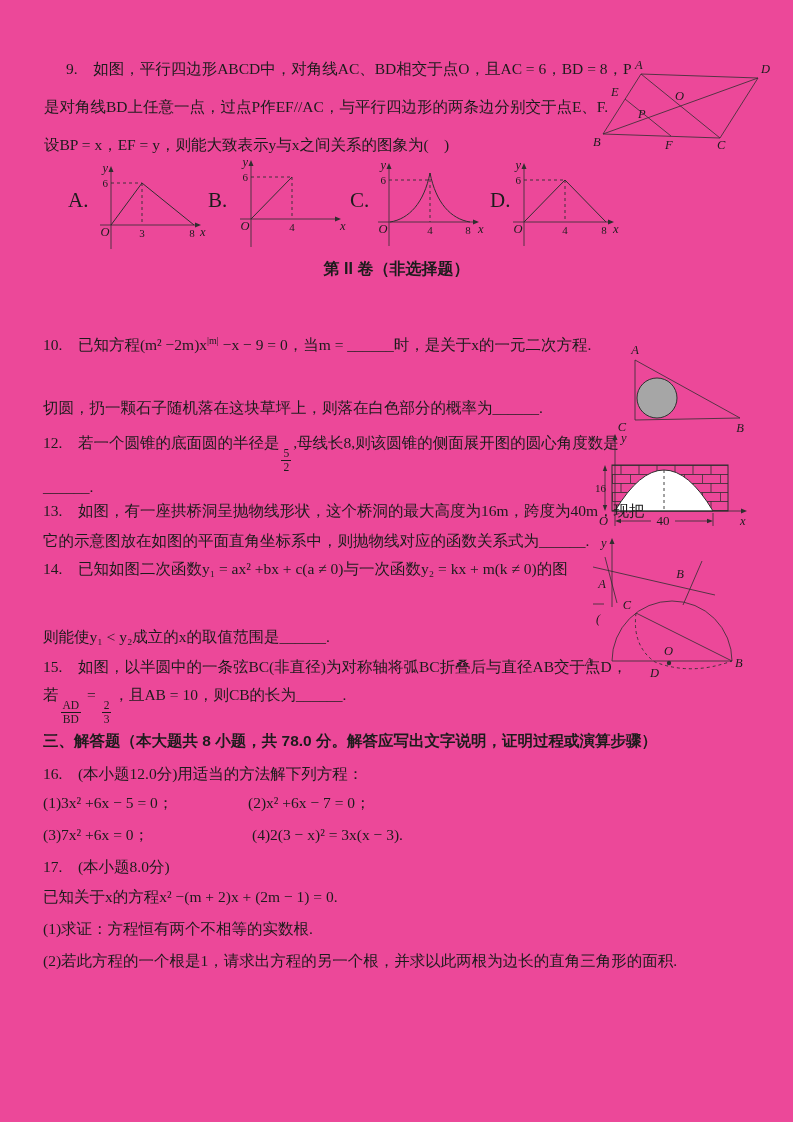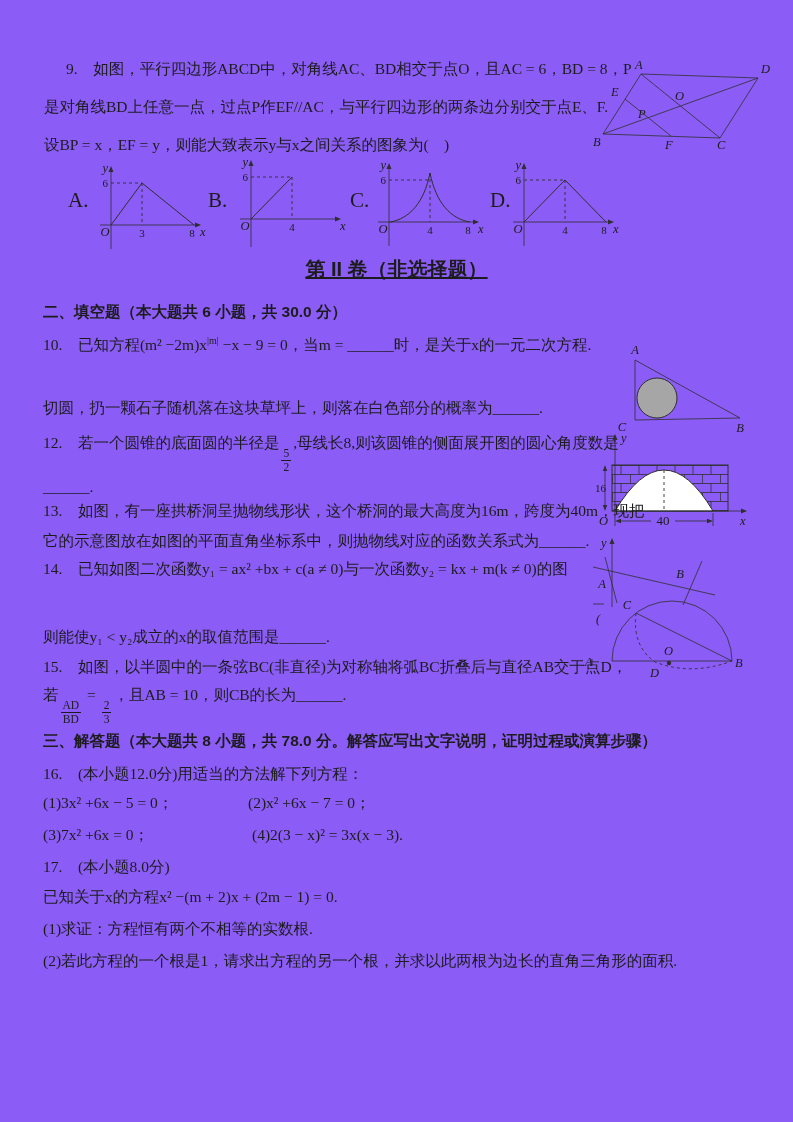--- a/index.html
+++ b/index.html
@@ -1,20 +1,20 @@
 <!DOCTYPE html>
 <html><head>
 <meta charset="utf-8">
 <style>
   html,body{margin:0;padding:0;background:#ffffff;}
-  #page{position:relative;width:793px;height:1122px;background:#8b5cf6;overflow:hidden;
+  #page{position:relative;width:793px;height:1122px;background:#ec4899;overflow:hidden;
         font-family:"Liberation Serif","DejaVu Serif",serif;color:#1c1c1c;font-size:15.5px;}
   .abs{position:absolute;white-space:nowrap;line-height:22px;}
   .hdr{font-family:"Liberation Sans","DejaVu Sans",sans-serif;font-weight:bold;}
-  .title{font-size:20px;text-align:center;width:793px;left:0;text-decoration:underline;}
+  .title{font-size:16px;text-align:center;width:793px;left:0;}
   .optlabel{font-size:21px;}
   sup.exp{font-size:10px;}
   .frac{display:inline-flex;flex-direction:column;align-items:center;vertical-align:-9px;
         font-size:11.5px;line-height:1.15;margin:0 2px;}
   .frac .n{border-bottom:1px solid #1c1c1c;padding:0 2px 0px;}
   .frac .d{padding-top:0px;}
   svg{overflow:visible;}
   .stroke{stroke:#2f2f2f;stroke-width:1;fill:none;}
   .thin{stroke:#2f2f2f;stroke-width:0.8;fill:none;}
   .dash{stroke:#2f2f2f;stroke-width:0.9;fill:none;stroke-dasharray:3,3;}
@@ -114,21 +114,20 @@
     <path d="M16 64 L57 22 L98 64" class="stroke"></path>
     <text x="13" y="11" text-anchor="end" class="lbl">y</text>
     <text x="13" y="26" text-anchor="end" class="num">6</text>
     <text x="10" y="75" text-anchor="middle" class="lbl">O</text>
     <text x="57" y="76" text-anchor="middle" class="num">4</text>
     <text x="96" y="76" text-anchor="middle" class="num">8</text>
     <text x="105" y="75" class="lbl">x</text>
   </svg>
 
   <div class="abs hdr title" style="top:258px;">第 II 卷（非选择题）</div>
-  <div class="abs hdr" style="left:43px;top:301px;">二、填空题（本大题共 6 小题，共 30.0 分）</div>
 
   <div class="abs" style="left:43px;top:330px;"><span>10.　已知方程(m² −2m)x</span><sup class="exp">|m|</sup><span> −x − 9 = 0，当m = ______时，是关于x的一元二次方程.</span></div>
 
   <div class="abs" style="left:43px;top:397px;">切圆，扔一颗石子随机落在这块草坪上，则落在白色部分的概率为______.</div>
 
   <svg class="abs" style="left:608px;top:342px;" width="190" height="94" viewBox="0 0 190 94">
     <path d="M27 18 L27 78 L132 76 Z" class="thin"></path>
     <circle cx="49" cy="56" r="20" fill="#a6a6a6" stroke="#2f2f2f" stroke-width="1"></circle>
     <text x="27" y="12" text-anchor="middle" class="lbl">A</text>
     <text x="14" y="89" text-anchor="middle" class="lbl">C</text>

